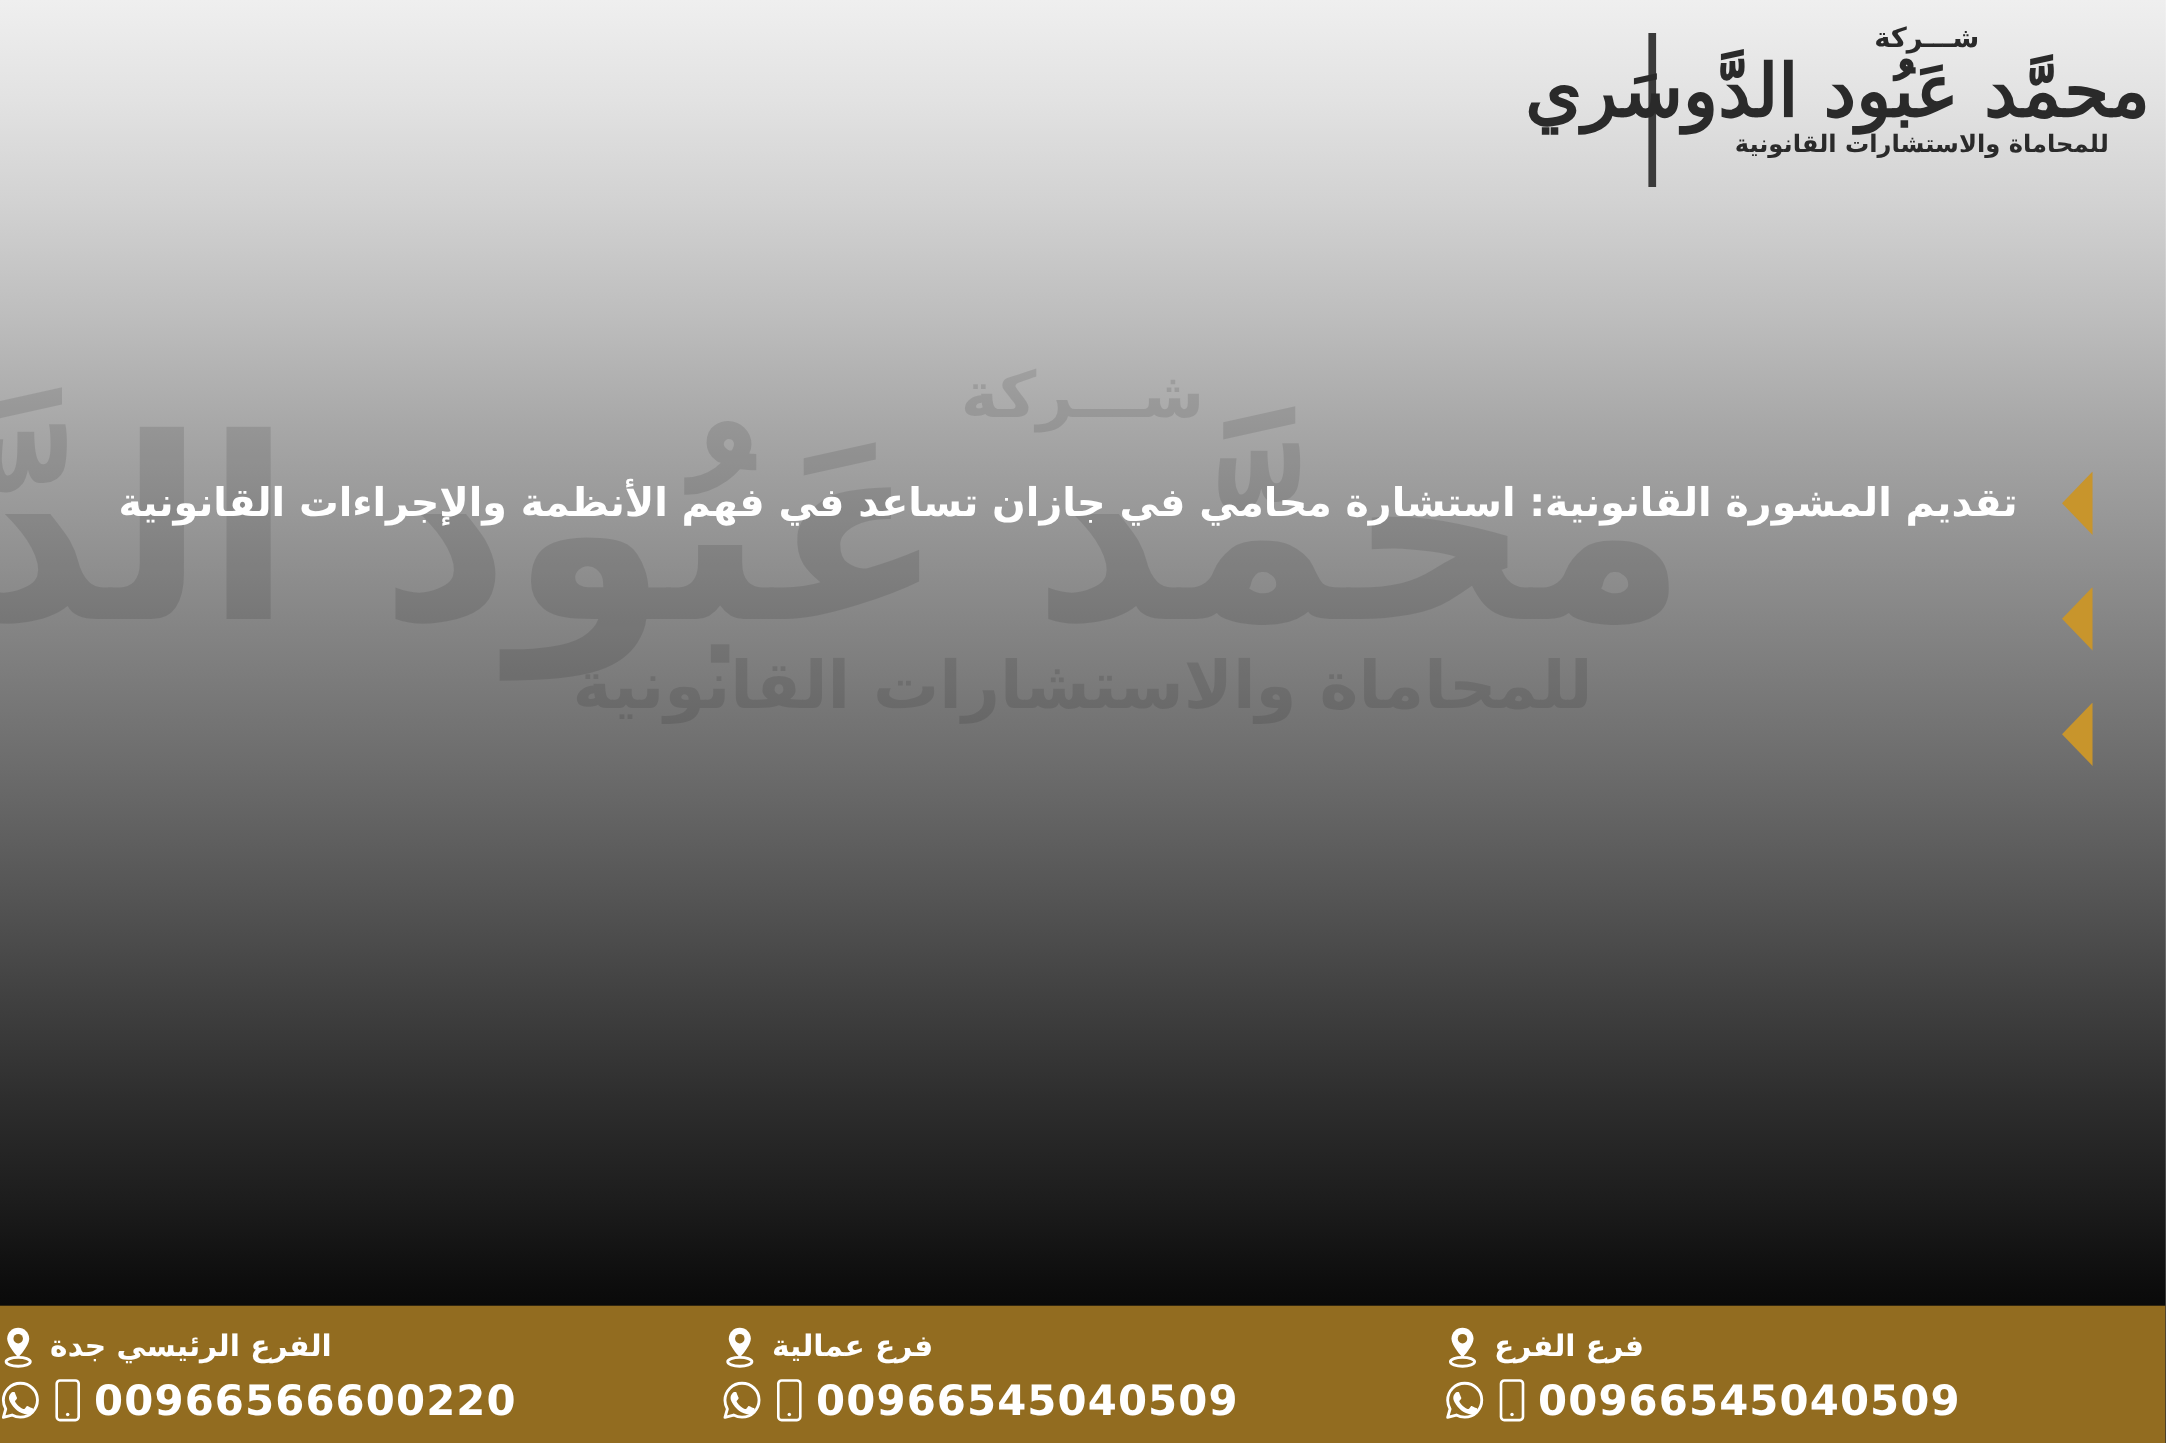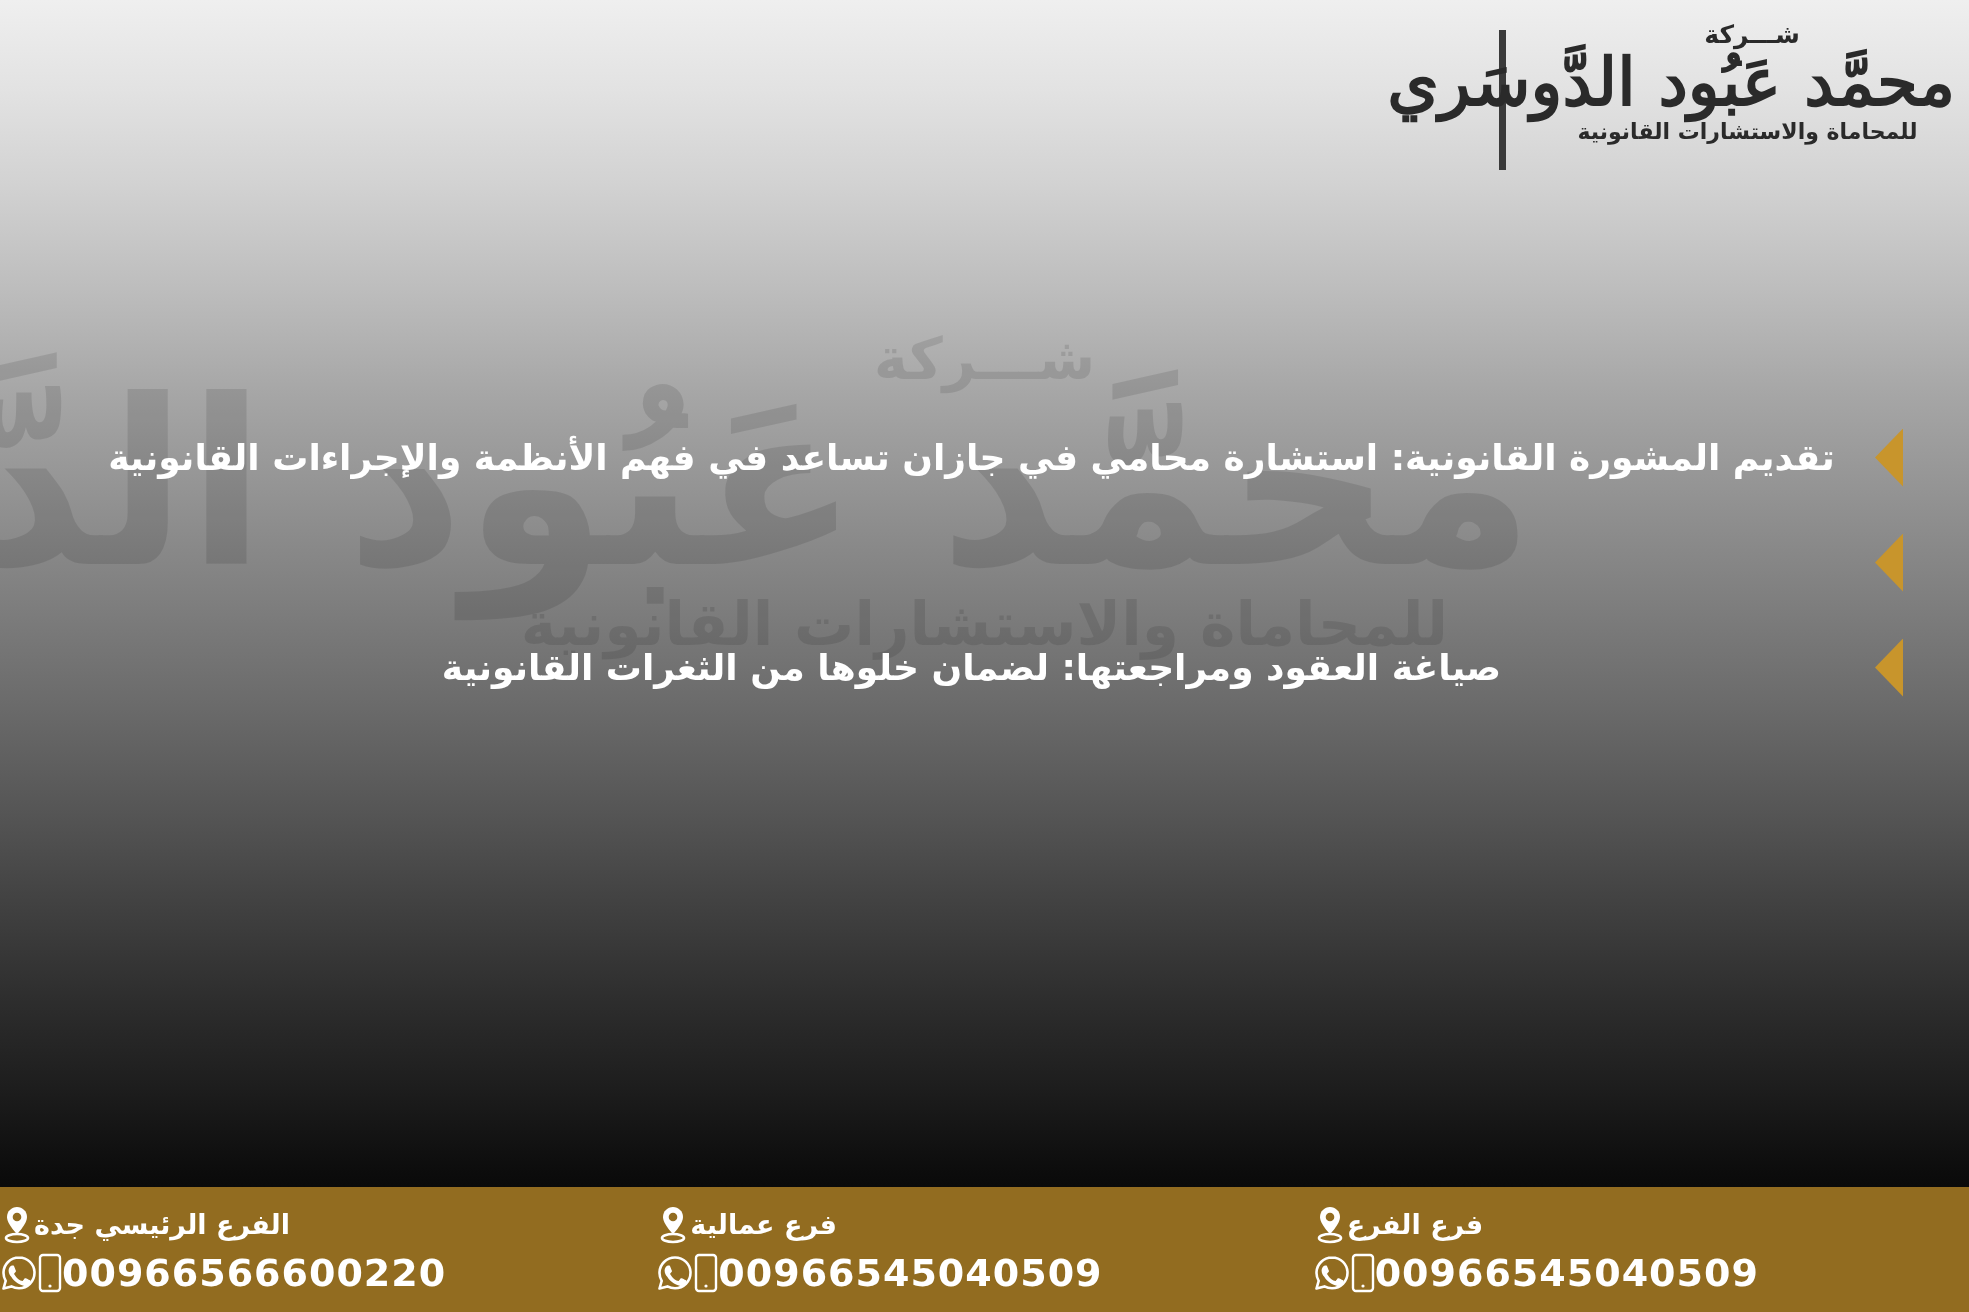--- a/index.html
+++ b/index.html
@@ -178,20 +178,21 @@
     justify-content:center;
     align-items:flex-end;
     padding-right:22px;
     color:#ffffff;
   }
   .fc-line {
     display:flex;
     flex-direction:row;
     align-items:center;
     justify-content:flex-end;
+    gap:12px;
   }
   .fc-branch-label {
     font-size:27px;
     font-weight:700;
     white-space:nowrap;
   }
   .fc-phone-line { margin-top:6px; }
   .fc-number {
     font-size:38px;
     font-weight:700;
@@ -231,21 +232,20 @@
       <span class="bullet-marker"></span>
       <span class="bullet-text">تقديم المشورة القانونية: استشارة محامي في جازان تساعد في فهم الأنظمة والإجراءات القانونية</span>
     </div>
 
     <div class="bullet-row">
       <span class="bullet-marker"></span>
     </div>
 
     <div class="bullet-row">
       <span class="bullet-marker"></span>
-      <span class="bullet-text">صياغة العقود ومراجعتها: لضمان خلوها من الثغرات القانونية</span>
     </div>
 
 
   </div>
 
   <div id="footer">
 
     <div class="footer-col">
       <div class="fc-line">
         <span class="fc-branch-label">فرع الفرع</span>

